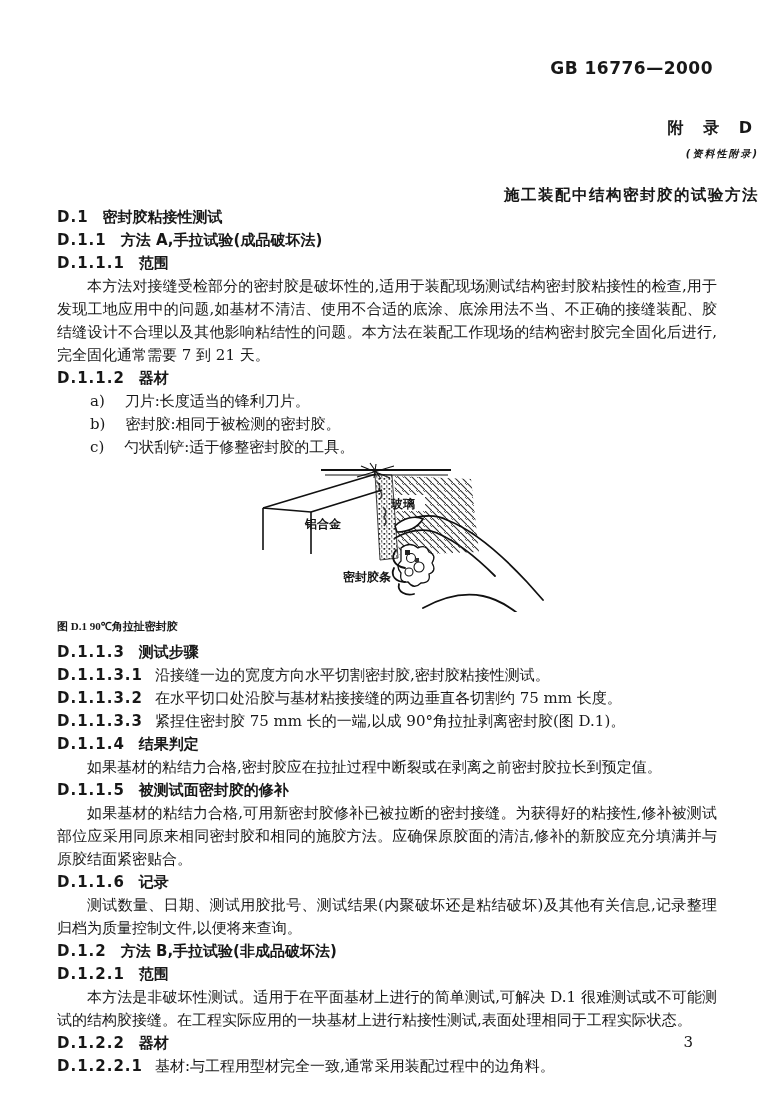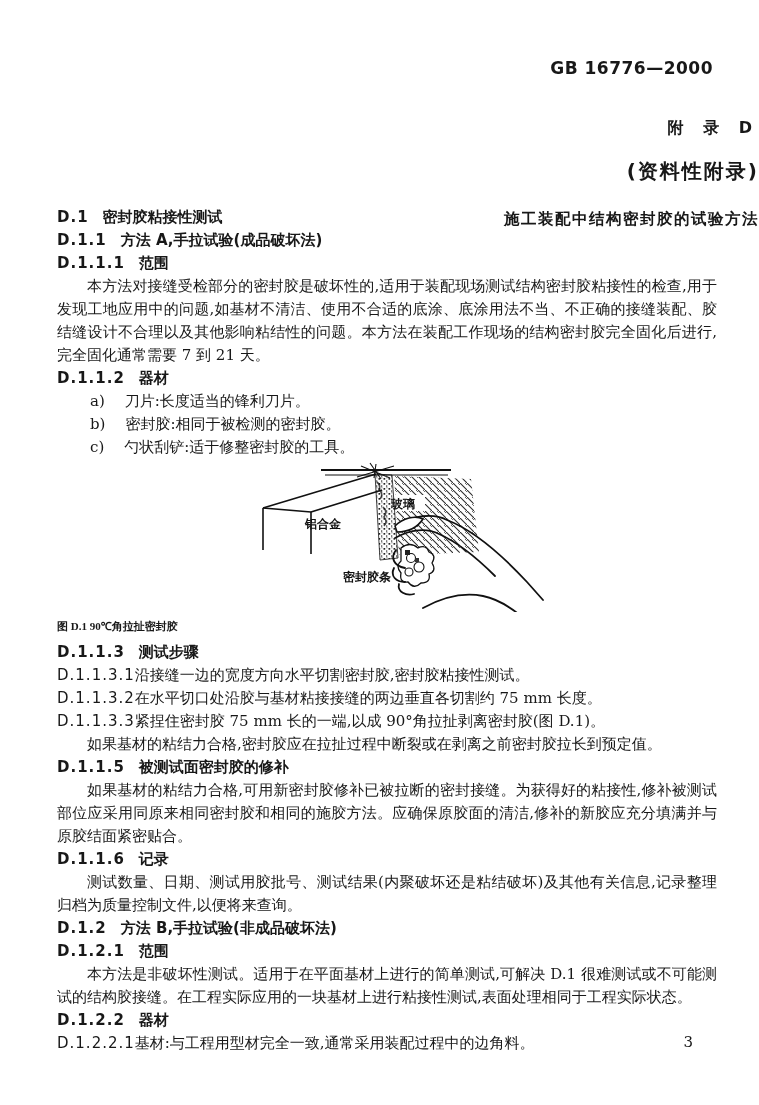--- a/index.html
+++ b/index.html
@@ -16,39 +16,39 @@
     font-family:"DejaVu Sans", sans-serif;
     font-weight:bold; font-size:17px; letter-spacing:0.5px;
   }
   .titles {
     position:absolute; top:118px; left:0; right:0;
     text-align:right;
     font-family:"DejaVu Sans", sans-serif;
     font-weight:bold;
   }
   .t1 { font-size:16px; letter-spacing:7px; }
-  .t2 { font-size:20px; margin-top:19px; letter-spacing:2px; }
+  .t2 { font-size:10px; margin-top:8px; letter-spacing:2px;font-style:italic; }
   .t3 { font-size:15.5px; margin-top:24px; letter-spacing:1.5px; }
   .content {
     position:absolute; top:206px; left:57px; width:660px;
     font-size:15px; line-height:23px;
   }
   .h {
     font-family:"DejaVu Sans", sans-serif;
     font-weight:bold;
   }
   .h .num { margin-right:14px; letter-spacing:1px; }
   .mt { }
   .para { text-indent:2em; text-align:justify; }
   .li { padding-left:33px; }
   .li .num { margin-right:20px; }
   .step { text-align:justify; }
   .step .num {
     font-family:"DejaVu Sans", sans-serif;
-    font-weight:normal; letter-spacing:1px;
+    font-weight:bold; margin-right:12px; letter-spacing:1px;
   }
   .figwrap { width:330px; margin:3px 0 0 186px; }
   .figcap {
     font-family:Liberation Serif, serif;
     font-weight:bold; font-size:11px;
     margin:3px 0 3px 0;
   }
   .pagenum {
     position:absolute; top:1033px; right:66px;
     font-size:15px;
@@ -144,20 +144,21 @@
   </div>
 
   <div class="figcap">图 D.1  90℃角拉扯密封胶</div>
 
   <div class="h"><span class="num">D.1.1.3</span><span>测试步骤</span></div>
 
   <div class="step"><span class="num">D.1.1.3.1</span><span>沿接缝一边的宽度方向水平切割密封胶,密封胶粘接性测试。</span></div>
   <div class="step"><span class="num">D.1.1.3.2</span><span>在水平切口处沿胶与基材粘接接缝的两边垂直各切割约 75 mm 长度。</span></div>
   <div class="step"><span class="num">D.1.1.3.3</span><span>紧捏住密封胶 75 mm 长的一端,以成 90°角拉扯剥离密封胶(图 D.1)。</span></div>
 
+  <div class="h"><span class="num">D.1.1.4</span><span>结果判定</span></div>
   <div class="para">如果基材的粘结力合格,密封胶应在拉扯过程中断裂或在剥离之前密封胶拉长到预定值。</div>
 
   <div class="h"><span class="num">D.1.1.5</span><span>被测试面密封胶的修补</span></div>
   <div class="para">如果基材的粘结力合格,可用新密封胶修补已被拉断的密封接缝。为获得好的粘接性,修补被测试部位应采用同原来相同密封胶和相同的施胶方法。应确保原胶面的清洁,修补的新胶应充分填满并与原胶结面紧密贴合。</div>
 
   <div class="h"><span class="num">D.1.1.6</span><span>记录</span></div>
   <div class="para">测试数量、日期、测试用胶批号、测试结果(内聚破坏还是粘结破坏)及其他有关信息,记录整理归档为质量控制文件,以便将来查询。</div>
 
   <div class="h mt"><span class="num">D.1.2</span><span>方法 B,手拉试验(非成品破坏法)</span></div>
 

